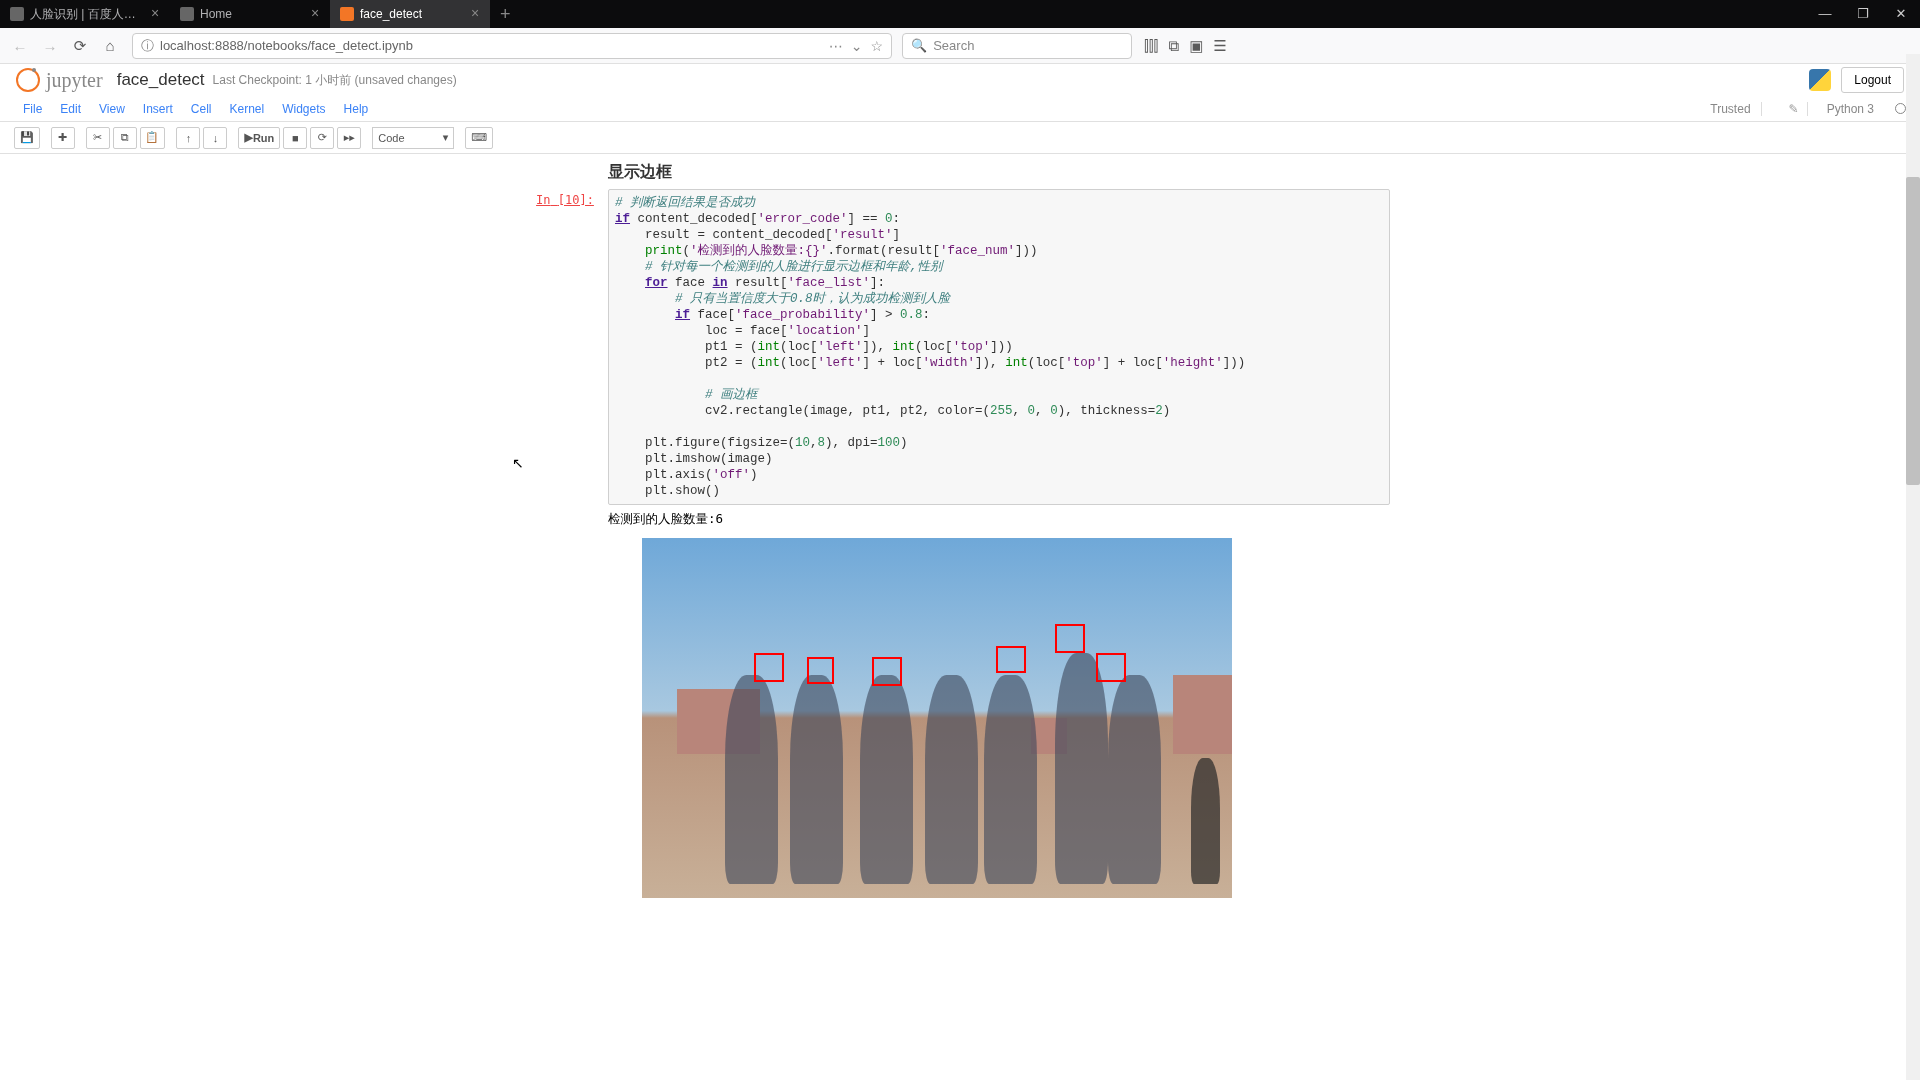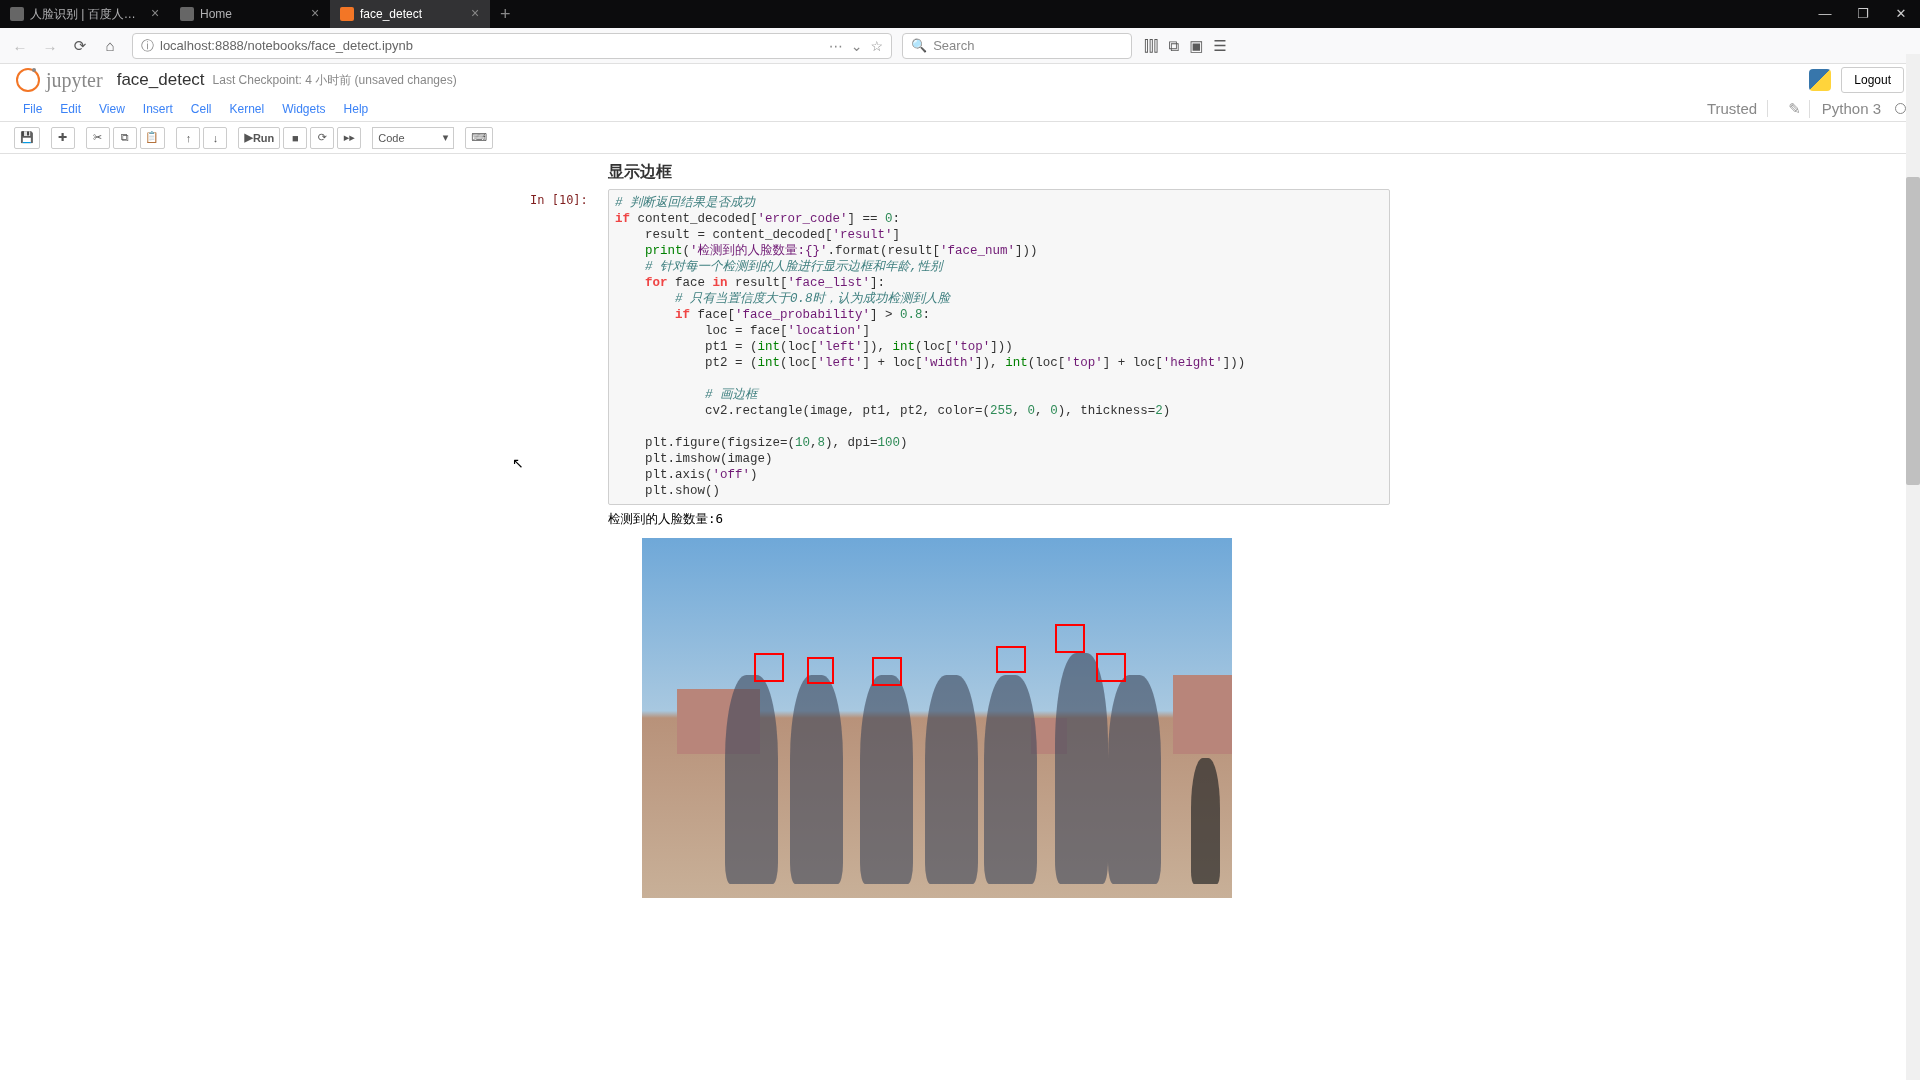--- a/index.html
+++ b/index.html
@@ -36,41 +36,41 @@
 .logo-text { color: #888; font-size: 20px; font-family: Liberation Serif, serif; margin-left: 2px; }
 .notebook-name { font-size: 17px; color: #333; margin-left: 14px; }
 .checkpoint { color: #888; font-size: 12px; margin-left: 8px; }
 .header-right { margin-left: auto; display: flex; align-items: center; gap: 10px; }
 .python-logo { width: 22px; height: 22px; background: linear-gradient(135deg, #3776ab 50%, #ffd43b 50%); border-radius: 4px; }
 .logout-btn { border: 1px solid #ccc; padding: 5px 12px; border-radius: 3px; background: #fff; font-size: 12px; }
 
 
 .menu-bar { height: 26px; border-bottom: 1px solid #e0e0e0; display: flex; align-items: center; padding: 0 14px; }
 .menu-item { padding: 0 9px; font-size: 12px; color: #3b82f6; }
-.menu-right { margin-left: auto; display: flex; align-items: center; gap: 12px; font-size: 15px; color: #888; }
+.menu-right { margin-left: auto; display: flex; align-items: center; gap: 19px; font-size: 12px; color: #888; }
 .trusted { border-right: 1px solid #ddd; padding-right: 10px; }
 .kernel-ind { border: 1px solid #888; width: 11px; height: 11px; border-radius: 50%; margin-left: 2px; }
 .pencil-icon { padding: 0 8px; border-right: 1px solid #ddd; color: #999; }
 
 
 .toolbar { height: 32px; border-bottom: 1px solid #e0e0e0; display: flex; align-items: center; padding: 0 14px; gap: 3px; }
 .tb-btn { border: 1px solid #ccc; background: #fff; border-radius: 2px; height: 22px; min-width: 24px; padding: 0 5px; display: flex; align-items: center; justify-content: center; font-size: 11px; color: #555; }
 .tb-run { font-weight: bold; }
 .tb-sep { width: 5px; }
 .cell-type { border: 1px solid #ccc; height: 22px; width: 82px; background: #fff; font-size: 11px; padding: 0 5px; display: flex; align-items: center; justify-content: space-between; color: #555; }
 
 
 .notebook-container { width: 860px; margin: 0 auto; padding: 4px 0; }
 .section-title { font-size: 16px; font-weight: bold; padding: 4px 0 6px 78px; color: #333; }
 .cell { display: flex; }
-.prompt { width: 78px; text-align: left; padding: 4px 8px 0 0; font-family: monospace; font-size: 12px; color: #7f1d1d; flex-shrink: 0; }
+.prompt { width: 78px; text-align: center; padding: 4px 8px 0 0; font-family: monospace; font-size: 12px; color: #ef4444; flex-shrink: 0; text-decoration: underline; }
 .input-area { flex: 1; border: 1px solid #cfcfcf; border-radius: 2px; background: #f7f7f7; padding: 5px 6px; }
 pre { font-family: "Courier New", monospace; font-size: 12.5px; line-height: 1.28; color: #333; white-space: pre; }
 .c-com { color: #408080; font-style: italic; }
-.c-kw { color: #ef4444; font-weight: bold; }
+.c-kw { color: #4c1d95; font-weight: bold; text-decoration: underline; }
 .c-str { color: #701a75; }
 .c-num { color: #2e8b57; }
 .c-builtin { color: #008000; }
 
 .output-text { padding: 6px 0 2px 78px; font-family: monospace; font-size: 12.5px; }
 .output-image { padding: 8px 0 0 112px; }
 .face-detect-img { width: 590px; height: 360px; background: linear-gradient(to bottom, #6fa8d8 0%, #a8c8e0 48%, #b8927a 50%, #c8b098 100%); position: relative; overflow: hidden; }
 .building { position: absolute; bottom: 40%; background: #b8857a; }
 .b1 { left: 6%; width: 14%; height: 18%; }
 .b2 { right: 0%; width: 10%; height: 22%; }
@@ -143,21 +143,21 @@
     <span>☰</span>
   </div>
 </div>
 
 <div class="jupyter-header">
   <div class="jupyter-logo">
     <div class="logo-circle"></div>
     <span class="logo-text">jupyter</span>
   </div>
   <span class="notebook-name">face_detect</span>
-  <span class="checkpoint">Last Checkpoint: 4 小时前  (unsaved changes)</span>
+  <span class="checkpoint">Last Checkpoint: 1 小时前  (unsaved changes)</span>
   <div class="header-right">
     <div class="python-logo"></div>
     <button class="logout-btn">Logout</button>
   </div>
 </div>
 
 <div class="menu-bar">
   <span class="menu-item">File</span>
   <span class="menu-item">Edit</span>
   <span class="menu-item">View</span>

